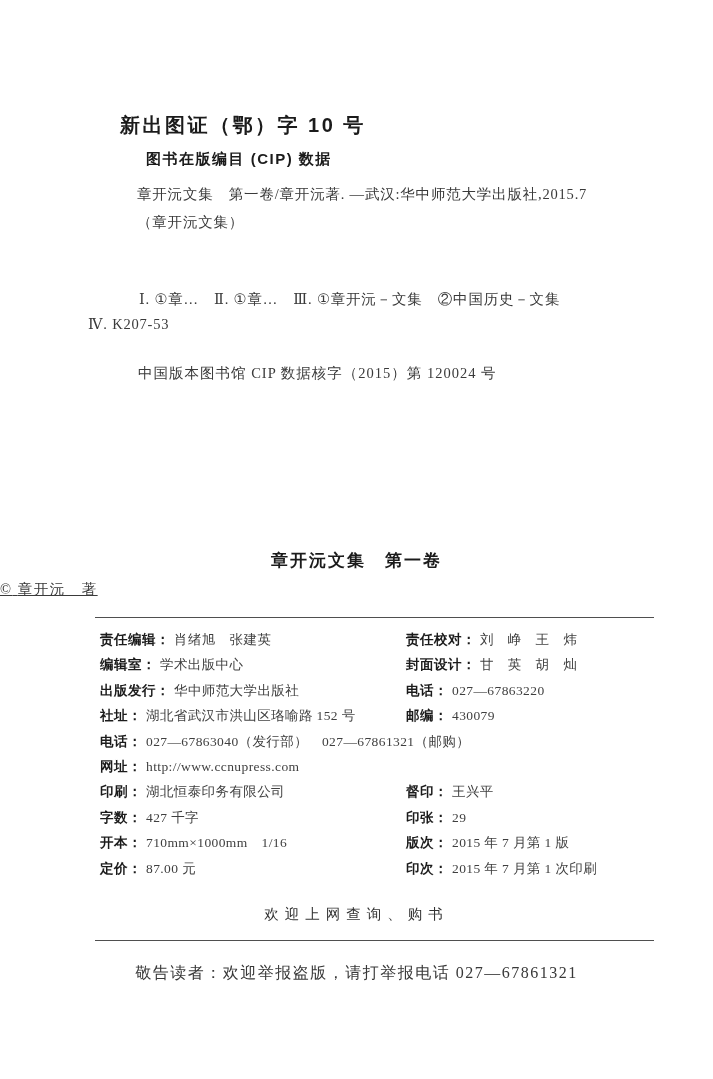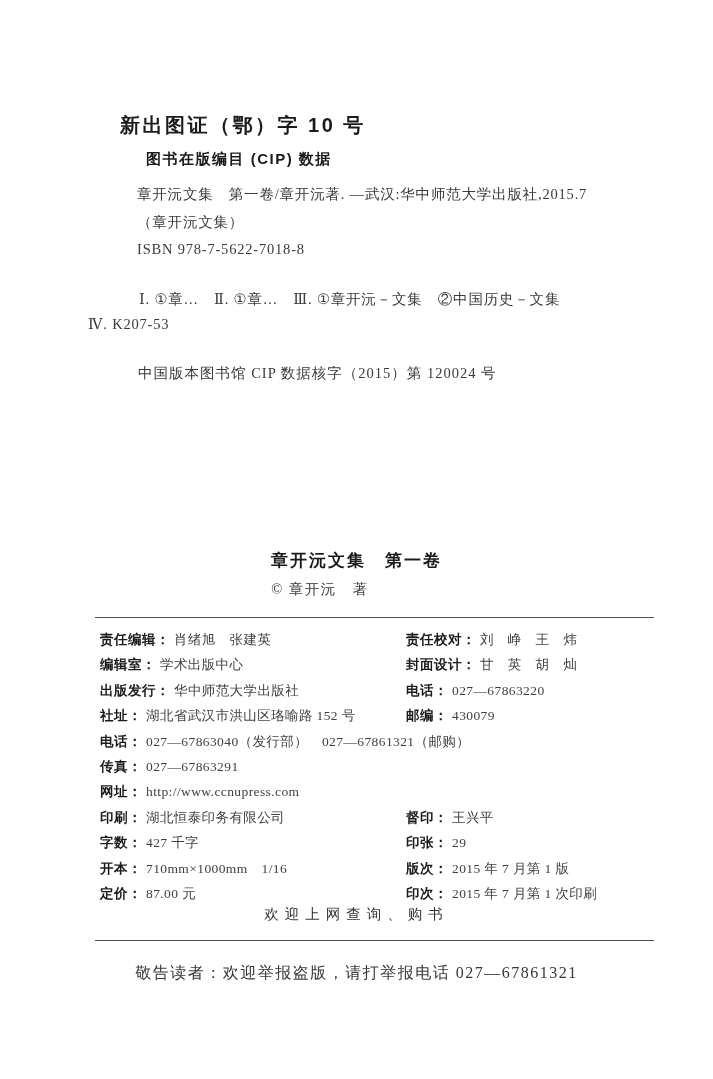--- a/index.html
+++ b/index.html
@@ -83,24 +83,25 @@
     width: 713px;
     text-align: center;
     font-size: 17px;
     letter-spacing: 2px;
   }
   .author-line {
     position: absolute;
     left: 0;
     top: 580px;
     width: 640px;
-    text-align: center;
+    text-align: left;
     font-size: 14.5px;
     letter-spacing: 1.5px;
     color: #3a3a3a;
+    text-decoration: underline;
   }
   .divider {
     position: absolute;
     left: 95px;
     width: 559px;
     height: 0;
     border-top: 1.4px solid #4f4f4f;
   }
   .divider.d1 { top: 617px; }
   .divider.d2 { top: 940px; }
@@ -157,21 +158,20 @@
 
 <div class="page">
 
   <div class="license hei">新出图证（鄂）字 10 号</div>
 
   <div class="cip-heading hei">图书在版编目 (CIP) 数据</div>
 
   <div class="cip-block">
     <div>章开沅文集　第一卷/章开沅著. —武汉:华中师范大学出版社,2015.7</div>
     <div>（章开沅文集）</div>
-    <div>ISBN 978-7-5622-7018-8</div>
   </div>
 
   <div class="class-line1">Ⅰ. ①章…　Ⅱ. ①章…　Ⅲ. ①章开沅－文集　②中国历史－文集</div>
 
   <div class="class-line2">Ⅳ. K207-53</div>
 
   <div class="cip-record">中国版本图书馆 CIP 数据核字（2015）第 120024 号</div>
 
   <div class="book-title hei">章开沅文集　第一卷</div>
 
@@ -194,24 +194,20 @@
       </div>
       <div class="crow">
         <div class="cell left"><span class="clabel">社址：</span><span class="cvalue">湖北省武汉市洪山区珞喻路 152 号</span></div>
         <div class="cell right"><span class="clabel">邮编：</span><span class="cvalue">430079</span></div>
       </div>
       <div class="crow">
         <div class="cell left"><span class="clabel">电话：</span><span class="cvalue">027—67863040（发行部）　027—67861321（邮购）</span></div>
         <div class="cell right"></div>
       </div>
       <div class="crow">
-        <div class="cell left"><span class="clabel">传真：</span><span class="cvalue">027—67863291</span></div>
-        <div class="cell right"></div>
-      </div>
-      <div class="crow">
         <div class="cell left"><span class="clabel">网址：</span><span class="cvalue">http://www.ccnupress.com</span></div>
       </div>
       <div class="crow">
         <div class="cell left"><span class="clabel">印刷：</span><span class="cvalue">湖北恒泰印务有限公司</span></div>
         <div class="cell right"><span class="clabel">督印：</span><span class="cvalue">王兴平</span></div>
       </div>
       <div class="crow">
         <div class="cell left"><span class="clabel">字数：</span><span class="cvalue">427 千字</span></div>
         <div class="cell right"><span class="clabel">印张：</span><span class="cvalue">29</span></div>
       </div>

